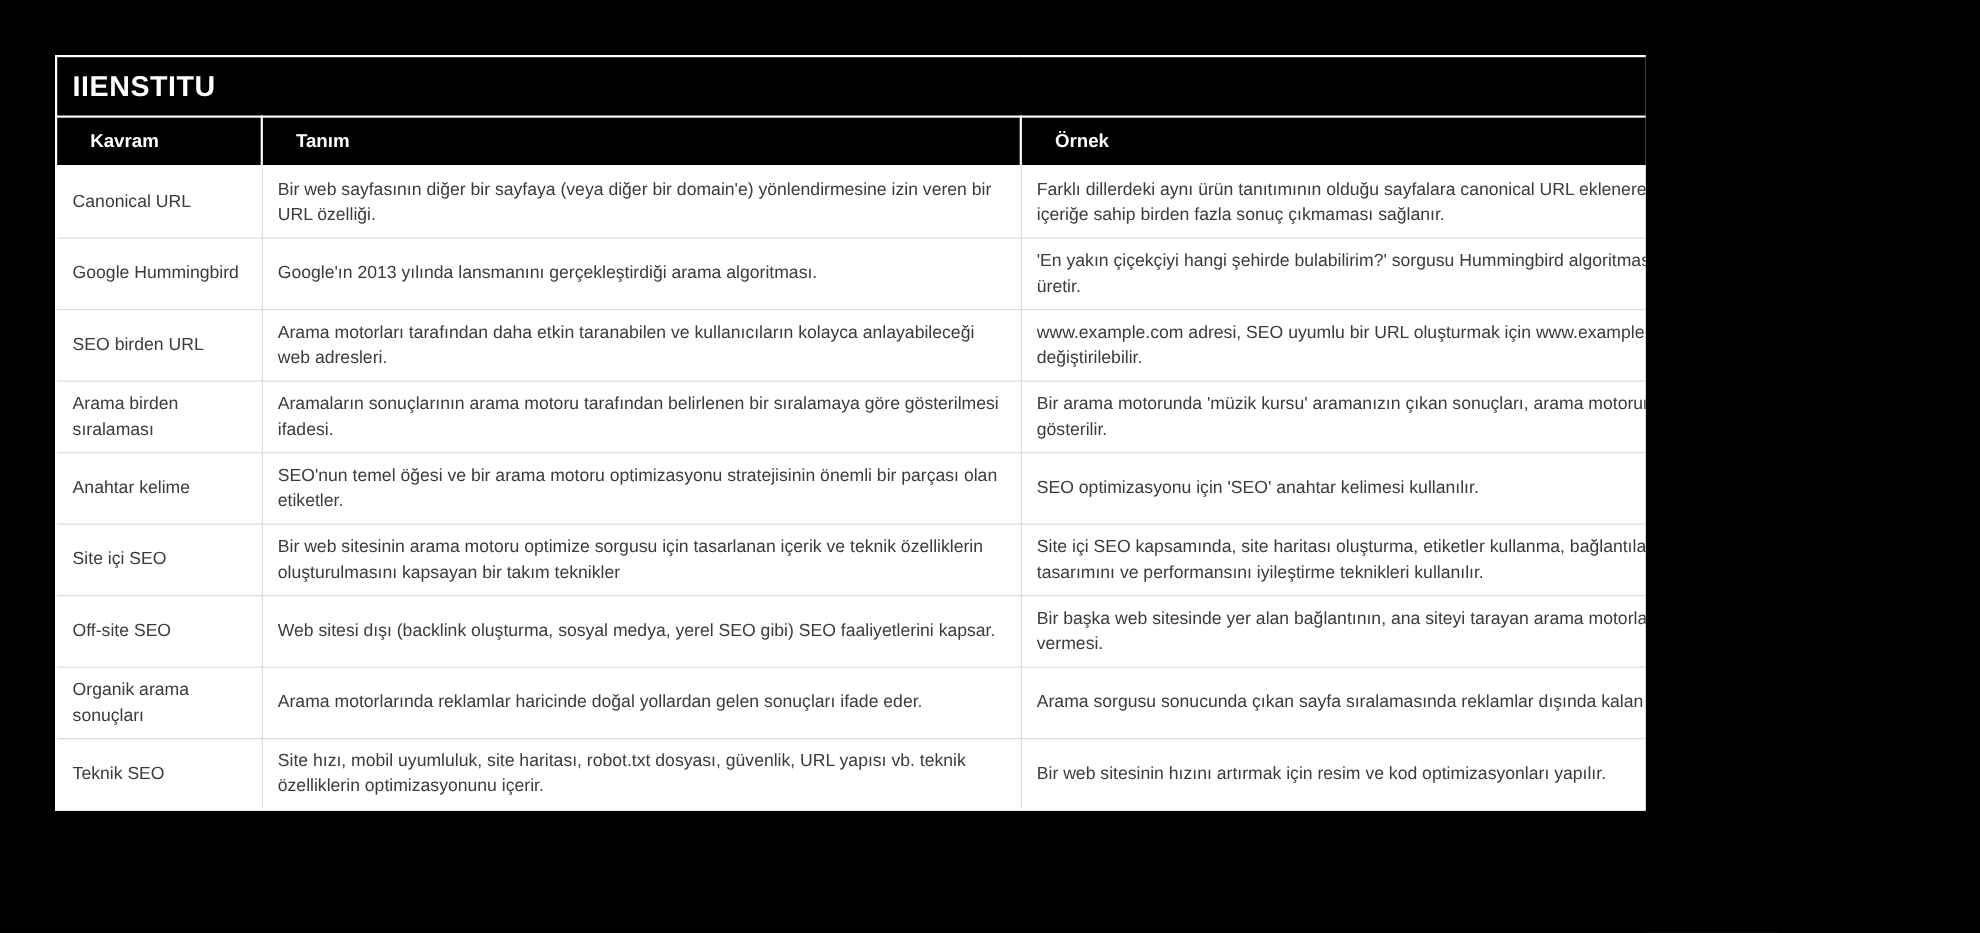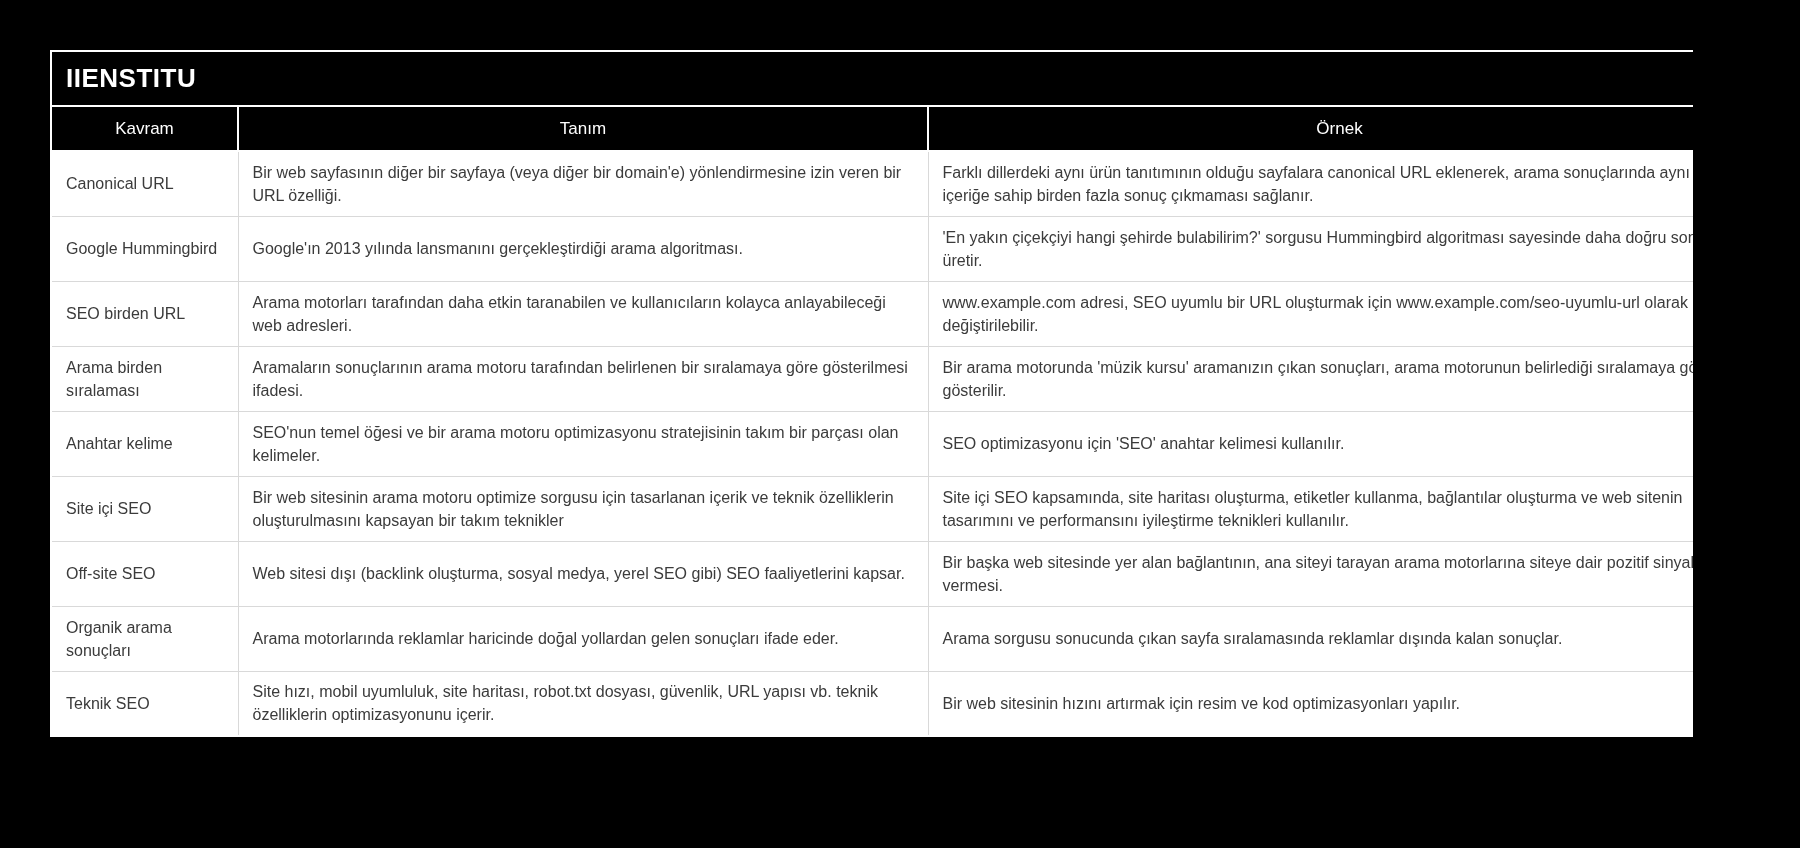--- a/index.html
+++ b/index.html
@@ -2,21 +2,21 @@
 <html><head>
 <meta charset="utf-8">
 <style>
   html, body {
     margin: 0;
     padding: 0;
     background: #000000;
   }
   .page {
     position: relative;
-    width: 1693px;
+    width: 1496px;
     height: 848px;
     background: var(--page-bg, #000000);
     font-family: "Liberation Sans", "DejaVu Sans", sans-serif;
     overflow: hidden;
   }
   table.glossary {
     position: absolute;
     left: 50px;
     top: 50px;
     width: 1700px;
@@ -34,22 +34,22 @@
     text-align: left;
     padding: 0 14px;
     letter-spacing: 0.5px;
     border: 2px solid var(--frame-border, #ffffff);
   }
   tr.header-row th {
     height: 43px;
     background: var(--header-bg, #000000);
     color: var(--header-text, #ffffff);
     font-size: 17px;
-    font-weight: 400;
-    text-align: center;
+    font-weight: 700;
+    text-align: left;
     padding: 0 30px;
     border: 2px solid var(--frame-border, #ffffff);
   }
   tbody tr {
     height: 65px;
   }
   tbody td {
     border: 1px solid var(--row-border, #d9d9d9);
     padding: 8px 14px;
     vertical-align: middle;
@@ -96,21 +96,21 @@
     <td>Arama motorları tarafından daha etkin taranabilen ve kullanıcıların kolayca anlayabileceği web adresleri.</td>
     <td>www.example.com adresi, SEO uyumlu bir URL oluşturmak için www.example.com/seo-uyumlu-url olarak değiştirilebilir.</td>
   </tr>
         <tr>
     <td>Arama birden sıralaması</td>
     <td>Aramaların sonuçlarının arama motoru tarafından belirlenen bir sıralamaya göre gösterilmesi ifadesi.</td>
     <td>Bir arama motorunda 'müzik kursu' aramanızın çıkan sonuçları, arama motorunun belirlediği sıralamaya göre gösterilir.</td>
   </tr>
         <tr>
     <td>Anahtar kelime</td>
-    <td>SEO'nun temel öğesi ve bir arama motoru optimizasyonu stratejisinin takım bir parçası olan kelimeler.</td>
+    <td>SEO'nun temel öğesi ve bir arama motoru optimizasyonu stratejisinin önemli bir parçası olan etiketler.</td>
     <td>SEO optimizasyonu için 'SEO' anahtar kelimesi kullanılır.</td>
   </tr>
         <tr>
     <td>Site içi SEO</td>
     <td>Bir web sitesinin arama motoru optimize sorgusu için tasarlanan içerik ve teknik özelliklerin oluşturulmasını kapsayan bir takım teknikler</td>
     <td>Site içi SEO kapsamında, site haritası oluşturma, etiketler kullanma, bağlantılar oluşturma ve web sitenin tasarımını ve performansını iyileştirme teknikleri kullanılır.</td>
   </tr>
         <tr>
     <td>Off-site SEO</td>
     <td>Web sitesi dışı (backlink oluşturma, sosyal medya, yerel SEO gibi) SEO faaliyetlerini kapsar.</td>

